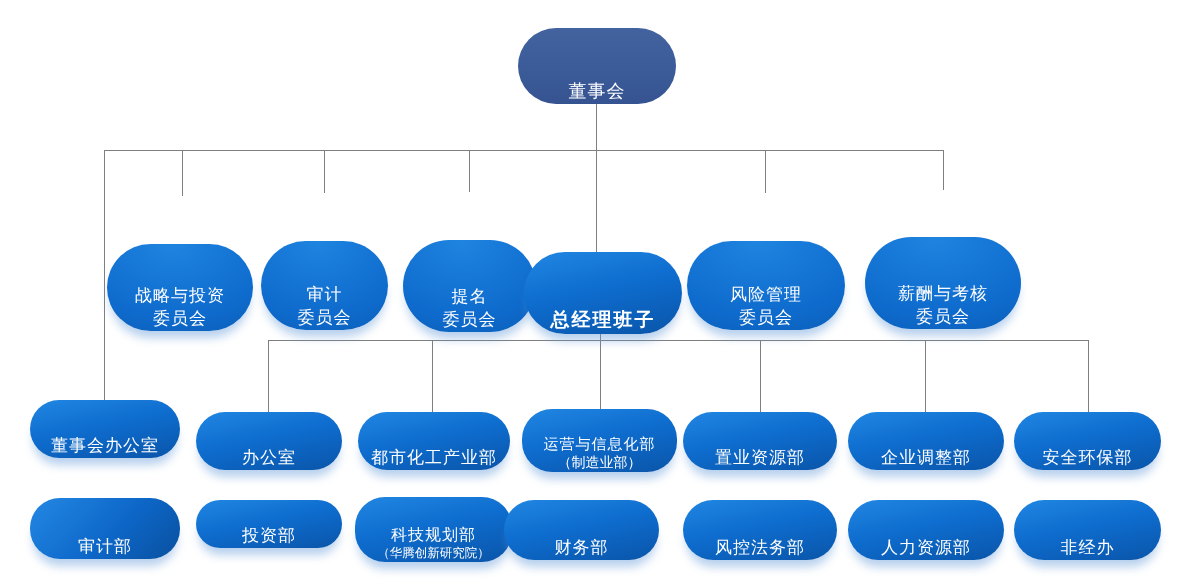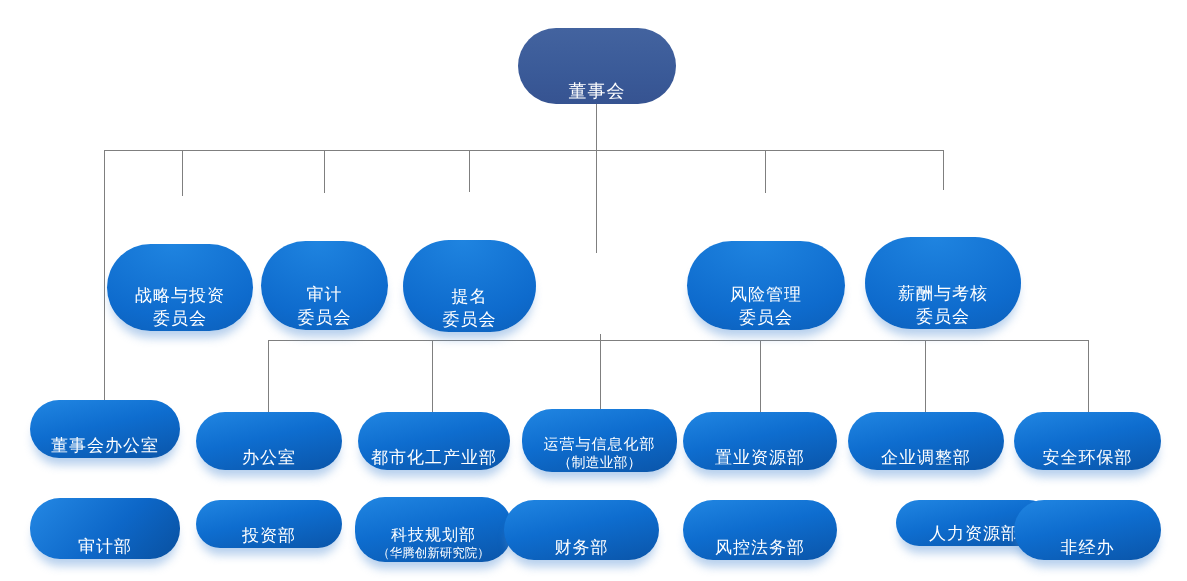--- a/index.html
+++ b/index.html
@@ -115,20 +115,23 @@
   </div>
   <div class="node committee two-line" style="left:687px; top:193px; width:158px; height:89px;">
     <span>风险管理</span>
     <span>委员会</span>
   </div>
   <div class="node committee two-line" style="left:865px; top:189px; width:156px; height:92px;">
     <span>薪酬与考核</span>
     <span>委员会</span>
   </div>
 
+  <div class="node bright gm-node" style="left:524px; top:252px; width:158px; height:82px;">
+    <span>总经理班子</span>
+  </div>
 
   <div class="node bright dept" style="left:30px; top:400px; width:150px; height:58px;">
     <span>董事会办公室</span>
   </div>
   <div class="node bright dept" style="left:196px; top:412px; width:146px; height:58px;">
     <span>办公室</span>
   </div>
   <div class="node bright dept" style="left:358px; top:412px; width:152px; height:58px;">
     <span>都市化工产业部</span>
   </div>
@@ -155,20 +158,20 @@
   <div class="node bright dept two-line" style="left:355px; top:497px; width:157px; height:65px; font-size:16px;">
     <span>科技规划部</span>
     <span class="sub-label-sans">（华腾创新研究院）</span>
   </div>
   <div class="node bright dept" style="left:504px; top:500px; width:155px; height:60px;">
     <span>财务部</span>
   </div>
   <div class="node bright dept" style="left:683px; top:500px; width:154px; height:60px;">
     <span>风控法务部</span>
   </div>
-  <div class="node bright dept" style="left:896px; top:500px; width:156px; height:46px;">
+  <div class="node bright dept" style="left:848px; top:500px; width:156px; height:60px;">
     <span>人力资源部</span>
   </div>
   <div class="node bright dept" style="left:1014px; top:500px; width:147px; height:60px;">
     <span>非经办</span>
   </div>
 
 </div>
 
 </body></html>

